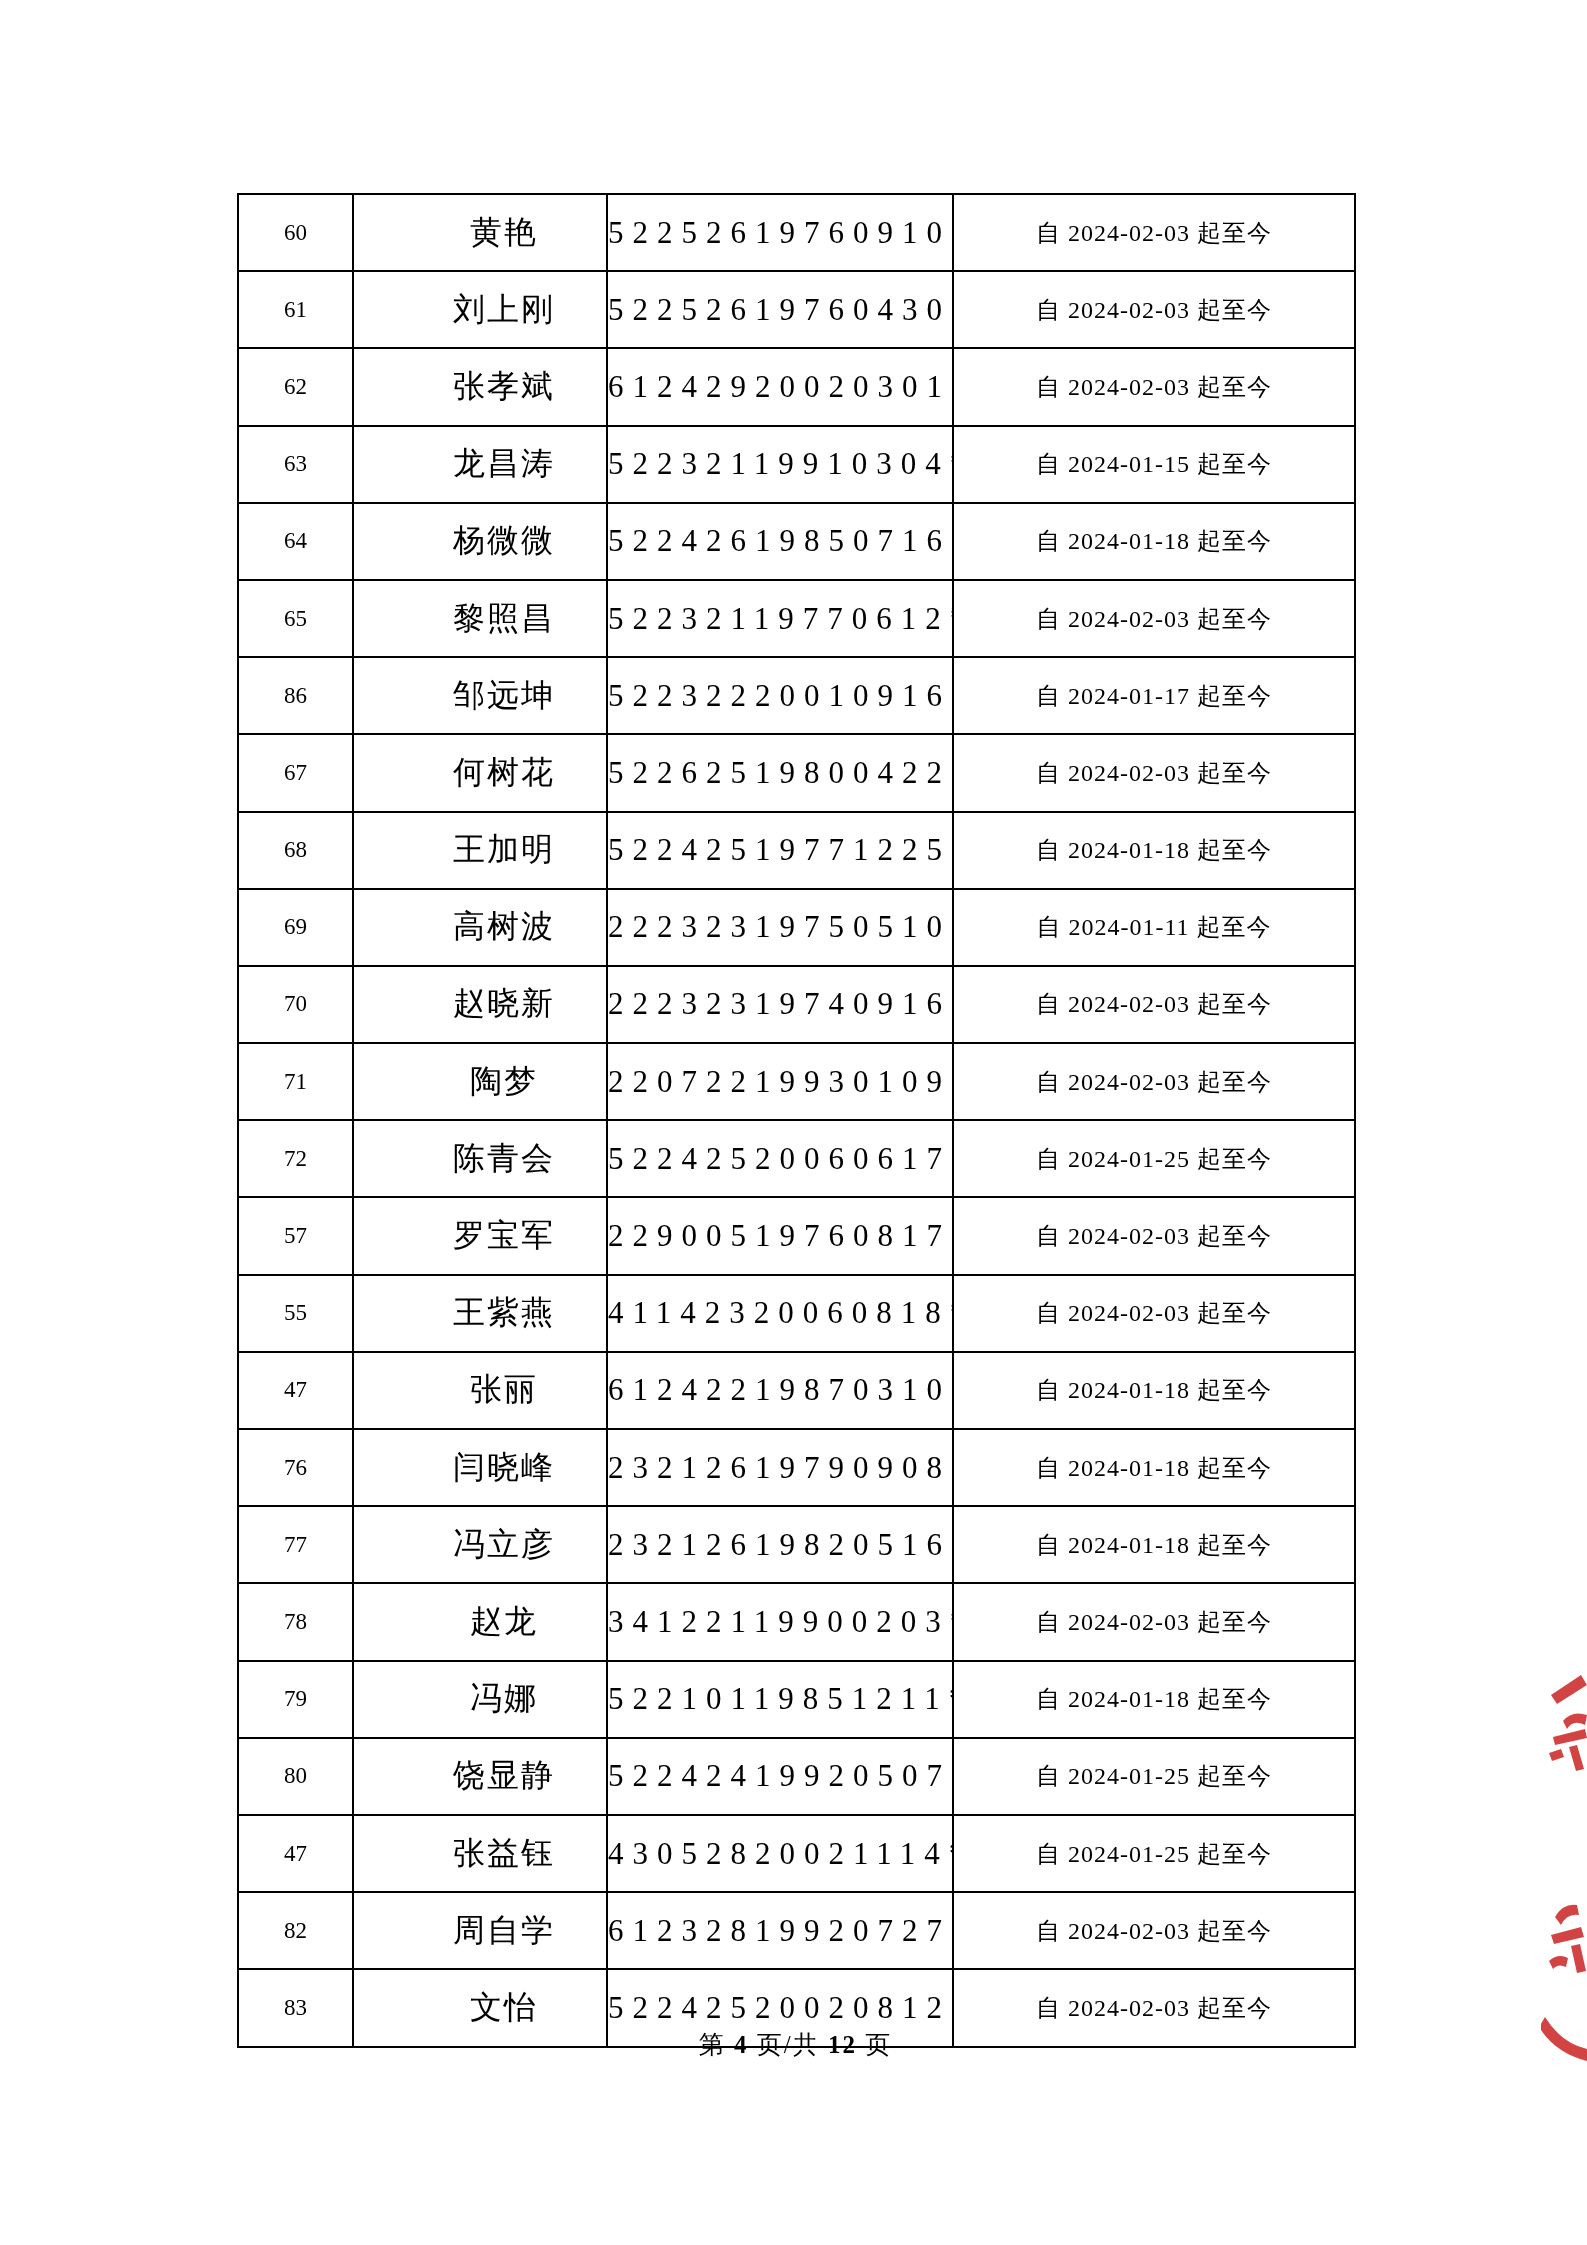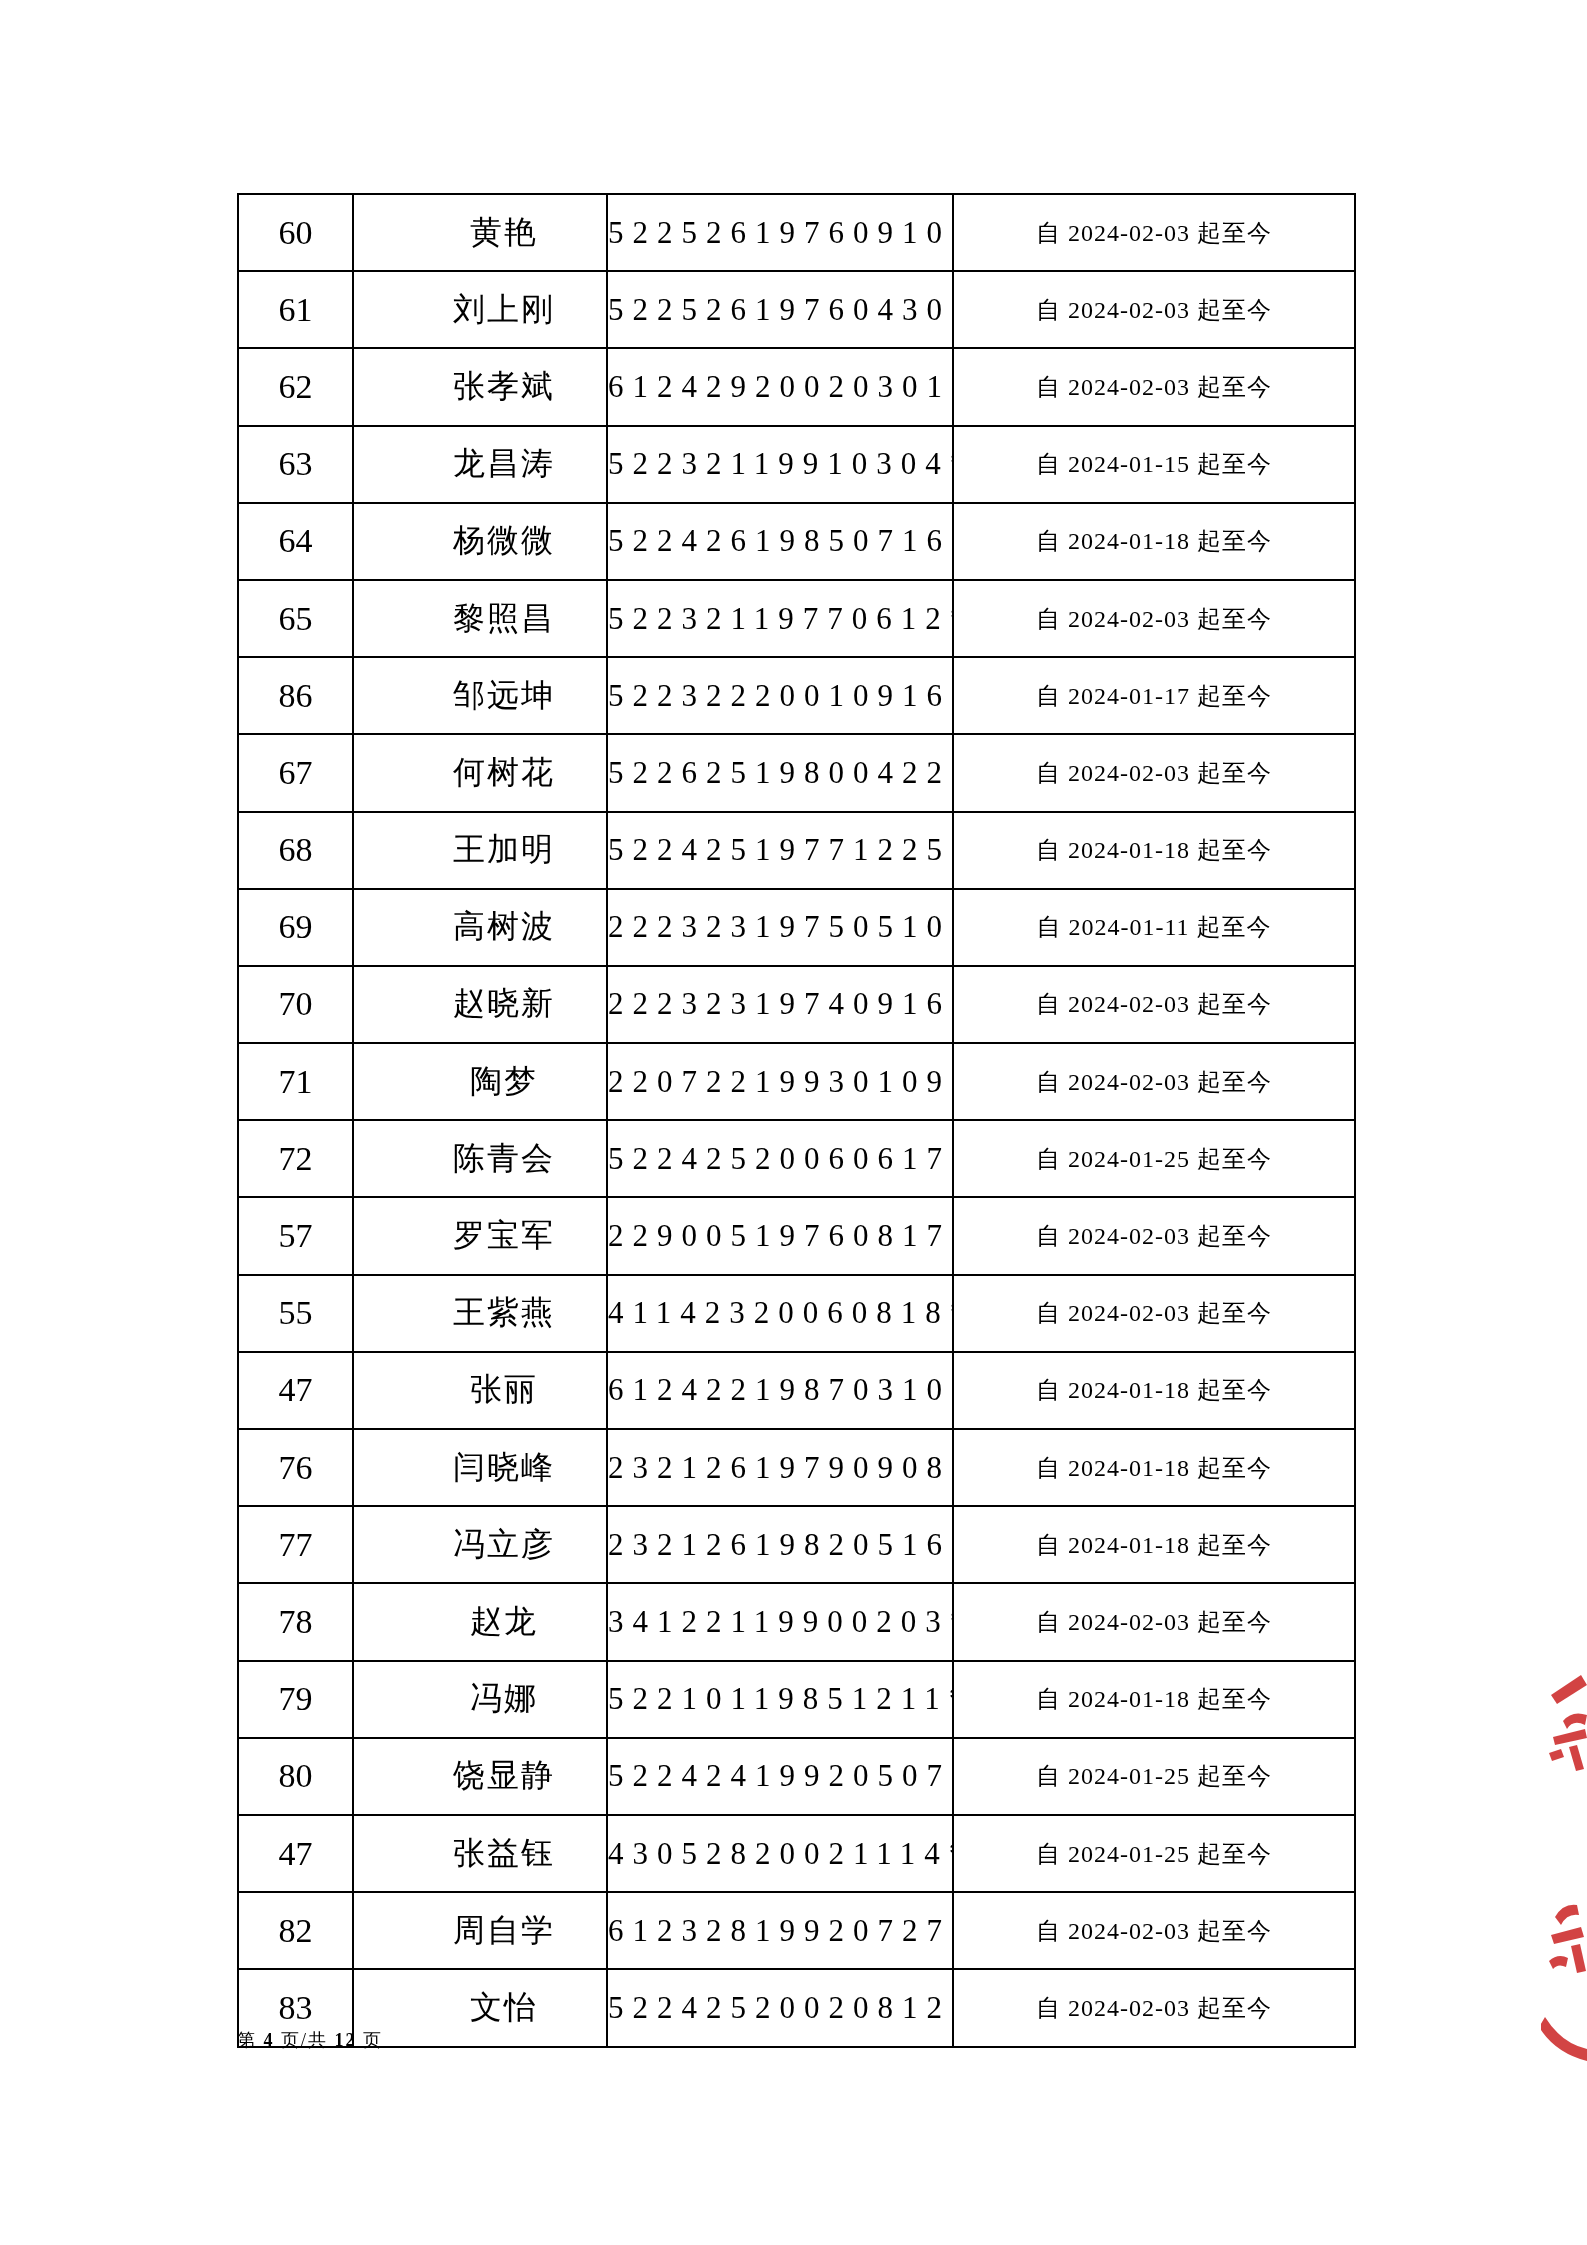--- a/index.html
+++ b/index.html
@@ -26,42 +26,42 @@
   .doc-table td {
     border: 2px solid #000000;
     height: 75.2px;
     text-align: center;
     vertical-align: middle;
     padding: 0;
     overflow: hidden;
     white-space: nowrap;
   }
   td.cell-no {
-    font-size: 34px;
+    font-size: 23px;
   }
   td.cell-name {
     font-size: 32px;
     letter-spacing: 2px;
     padding-left: 48px;
   }
   td.cell-id {
     font-size: 31px;
     letter-spacing: 9px;
   }
   td.cell-period {
     font-size: 24px;
     letter-spacing: 1px;
   }
   .page-footer {
     position: absolute;
     left: 237px;
     width: 1117px;
     top: 2028px;
-    text-align: left;
-    font-size: 18px;
+    text-align: center;
+    font-size: 25px;
     letter-spacing: 2px;
   }
   .page-footer .num {
     font-weight: bold;
   }
   .seal-fragment {
     position: absolute;
     top: 1655px;
     right: 0;
     width: 46px;

